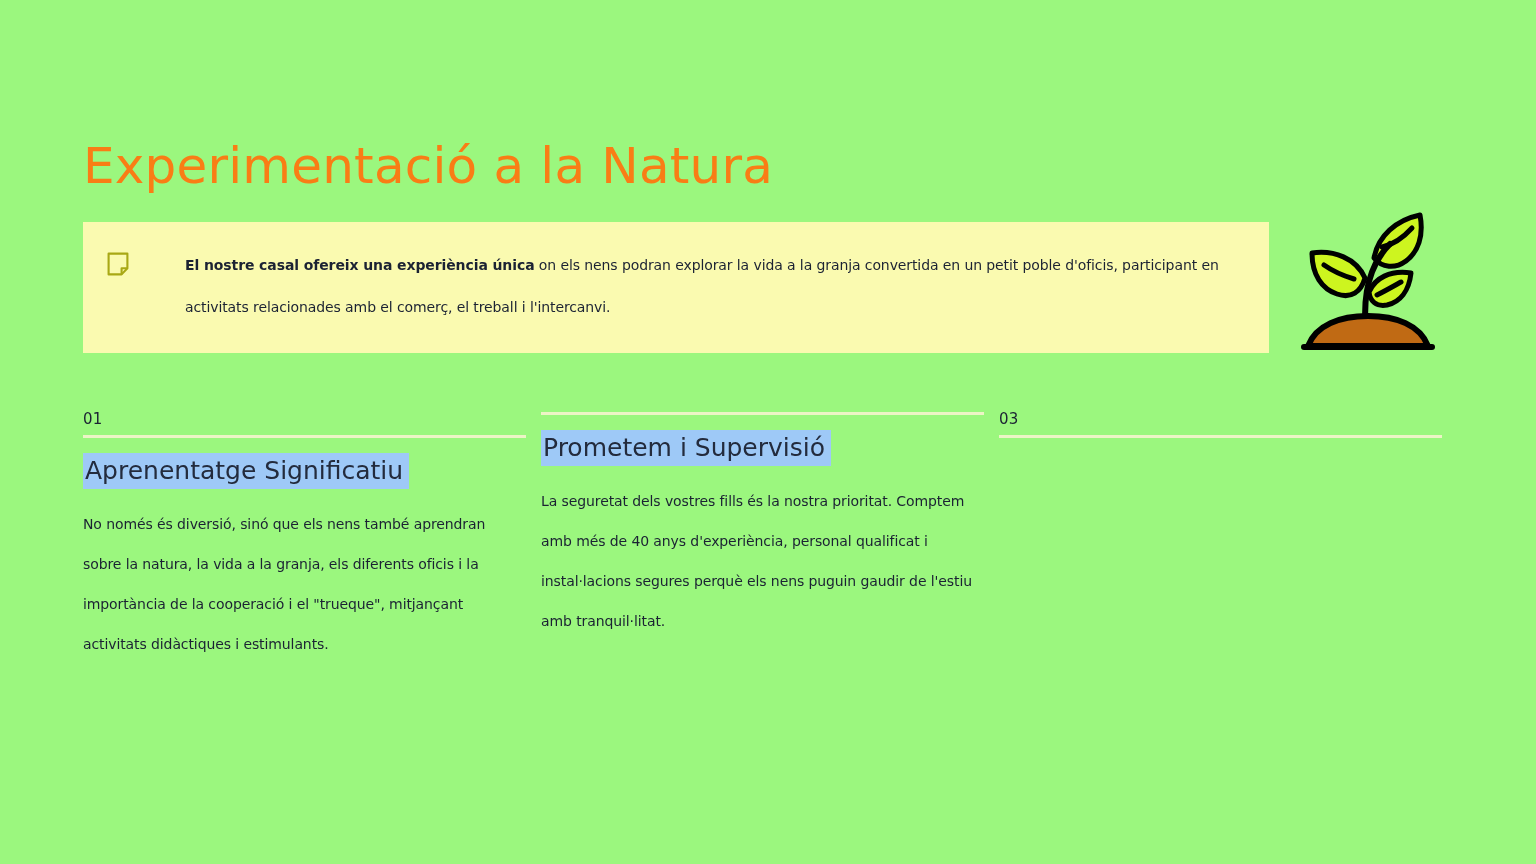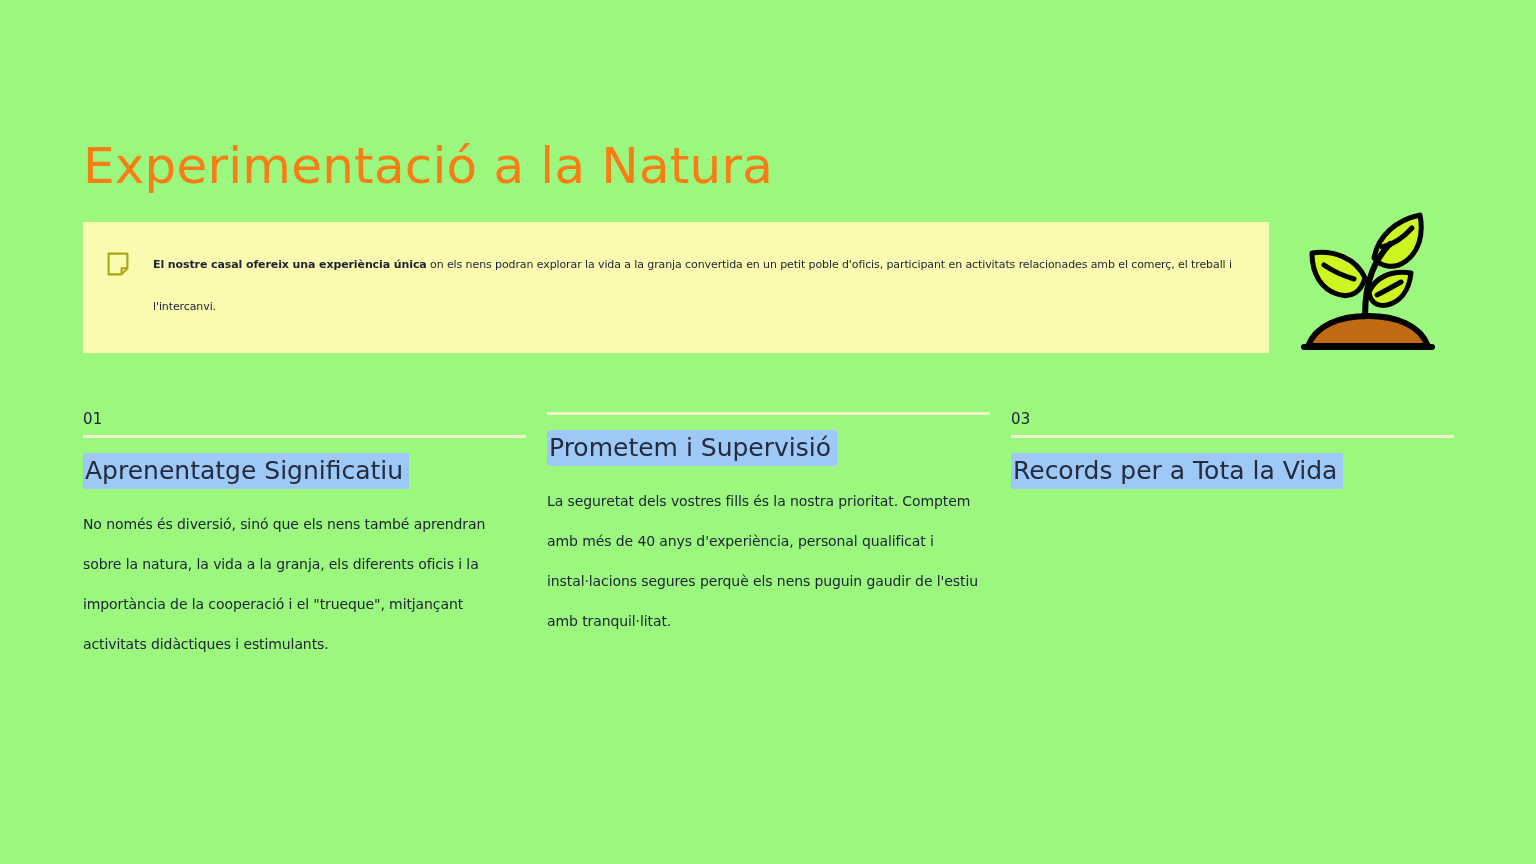--- a/index.html
+++ b/index.html
@@ -57,24 +57,25 @@
     width: 22px;
     height: 24px;
     margin-top: 8px;
     margin-right: 24px;
   }
   .callout-icon svg { display: block; }
 
   .callout-text {
     flex: 1 1 auto;
     font-family: "DejaVu Sans", sans-serif;
-    font-size: 11px;
+    font-size: 14px;
     line-height: 42px;
     color: #1b2233;
     letter-spacing: -0.1px;
+    margin-left: 32px;
   }
   .callout-text .lead {
     font-weight: 700;
   }
 
   
   .plant {
     position: absolute;
     left: 1296px;
     top: 206px;
@@ -83,21 +84,21 @@
   }
   .plant svg { display: block; width: 100%; height: 100%; }
 
   
   .columns {
     position: absolute;
     left: 83px;
     top: 412px;
     width: 1370px;
     display: flex;
-    gap: 21px;
+    gap: 15px;
   }
 
   .col {
     width: 443px;
     flex: 0 0 443px;
   }
 
   .col-number {
     font-family: "DejaVu Sans", sans-serif;
     font-size: 15px;
@@ -186,18 +187,17 @@
 
     <div class="col">
       <div class="col-rule"></div>
       <div class="col-heading"><span class="hl">Prometem i Supervisió</span></div>
       <p class="col-body">La seguretat dels vostres fills és la nostra prioritat. Comptem amb més de 40 anys d'experiència, personal qualificat i instal·lacions segures perquè els nens puguin gaudir de l'estiu amb tranquil·litat.</p>
     </div>
 
     <div class="col">
       <div class="col-number">03</div>
       <div class="col-rule"></div>
-      <div class="col-heading"><span class="hl">Records per a Tota la Vida</span></div>
     </div>
 
   </div>
 
 </div>
 
 </body></html>

